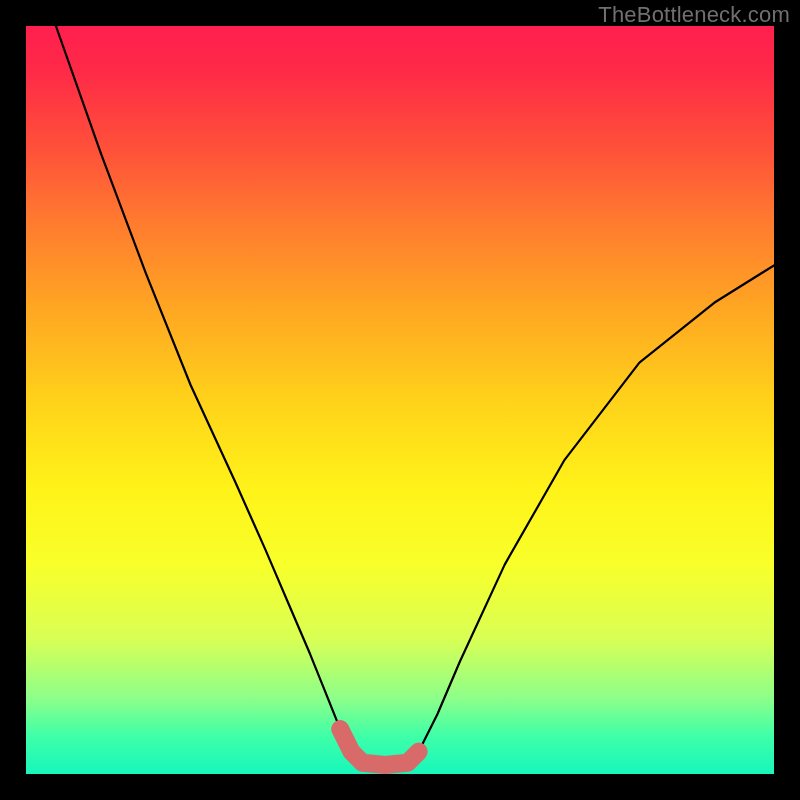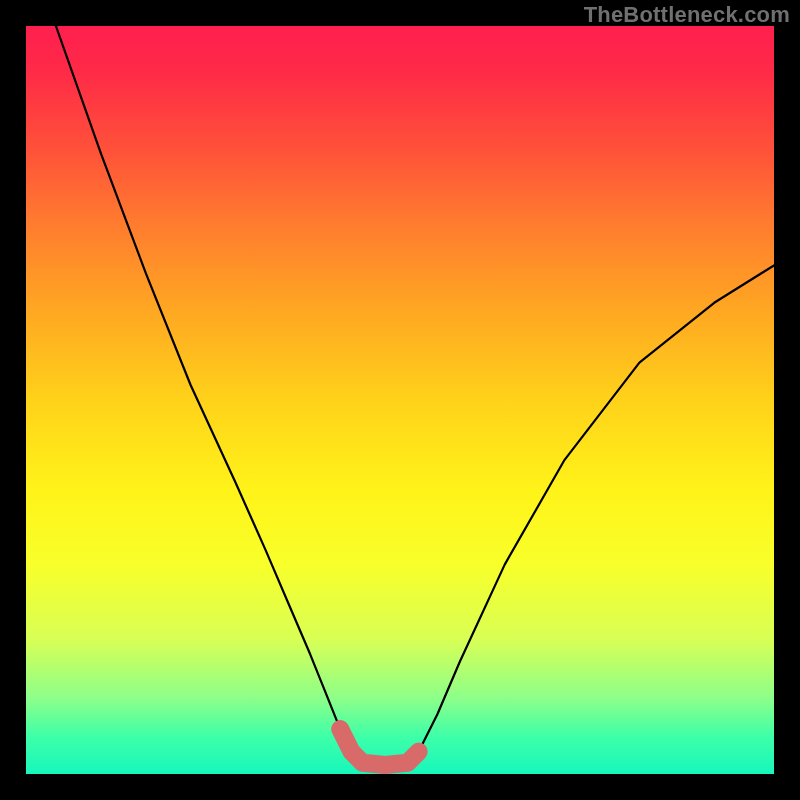--- a/index.html
+++ b/index.html
@@ -18,21 +18,21 @@
     width: 800px;
     height: 800px;
     background: #000;
   }
   .watermark {
     position: absolute;
     top: 2px;
     right: 10px;
     color: #707070;
     font-size: 22px;
-    font-weight: 700;
+    font-weight: 400;
     letter-spacing: 0.2px;
     z-index: 30;
   }
   .plot {
     position: absolute;
     left: 26px;
     top: 26px;
     width: 748px;
     height: 748px;
     overflow: hidden;

